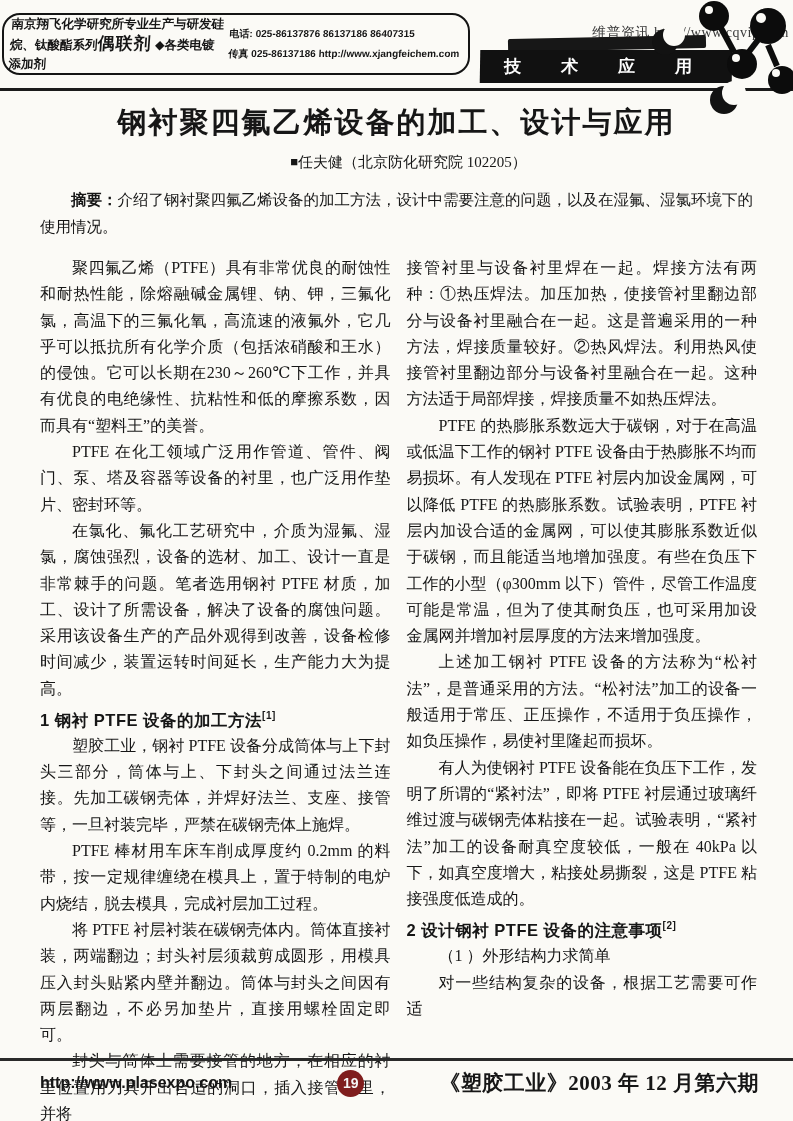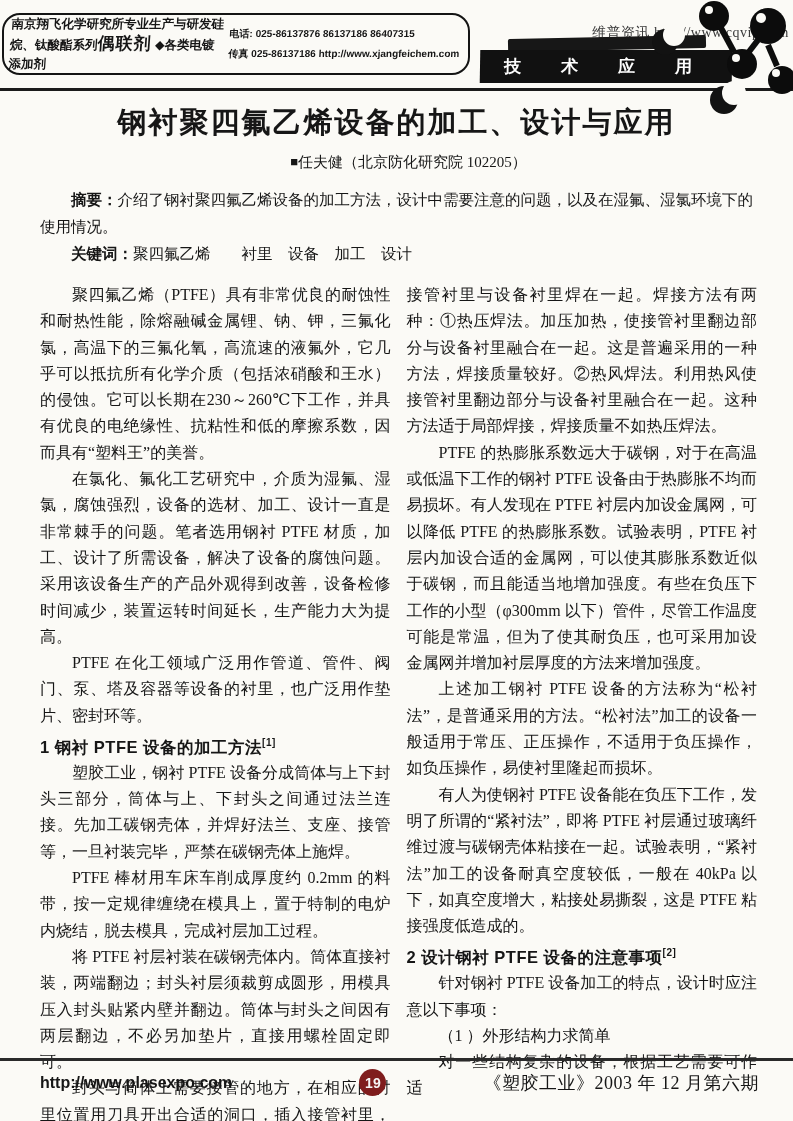--- a/index.html
+++ b/index.html
@@ -67,21 +67,21 @@
     display:flex;align-items:center;justify-content:space-between;
     margin:8px 34px 0 40px;
   }
   .footer-url{font-family:"Liberation Sans","DejaVu Sans",sans-serif;font-size:16px;font-weight:bold;}
   .page-circle{
     width:27px;height:27px;border-radius:50%;background:#7f1d1d;color:#f5f5f5;
     display:flex;align-items:center;justify-content:center;
     font-family:"Liberation Sans","DejaVu Sans",sans-serif;font-size:14px;font-weight:bold;
     margin-left:30px;
   }
-  .footer-journal{font-size:18px;font-weight:normal;letter-spacing:.5px;}
+  .footer-journal{font-size:21px;font-weight:bold;letter-spacing:.5px;}
 </style>
 </head>
 <body>
 
 <div class="header">
   <div class="watermark">维普资讯 http://www.cqvip.com</div>
 
   <div class="ad-box">
     <div class="ad-main"><span>南京翔飞化学研究所</span><span>专业生产与研发硅烷、钛酸酯系列</span><span class="product">偶联剂</span><span> ◆各类电镀添加剂</span></div>
     <div class="ad-contact">
@@ -113,41 +113,39 @@
     <circle cx="113" cy="93" r="12" fill="#fbfaf6"></circle>
   </svg>
 </div>
 
 <h1 class="title">钢衬聚四氟乙烯设备的加工、设计与应用</h1>
 
 <div class="author-line"><span class="author-marker">■</span><span>任夫健（北京防化研究院 102205）</span></div>
 
 <div class="abstract">
   <p><span class="lbl">摘要：</span><span>介绍了钢衬聚四氟乙烯设备的加工方法，设计中需要注意的问题，以及在湿氟、湿氯环境下的使用情况。</span></p>
-  <p><span class="lbl">关键词：</span><span>聚四氟乙烯　　衬里　设备　加工　设计</span></p>
 </div>
 
 <div class="columns">
   <div class="col">
     <p>聚四氟乙烯（PTFE）具有非常优良的耐蚀性和耐热性能，除熔融碱金属锂、钠、钾，三氟化氯，高温下的三氟化氧，高流速的液氟外，它几乎可以抵抗所有化学介质（包括浓硝酸和王水）的侵蚀。它可以长期在230～260℃下工作，并具有优良的电绝缘性、抗粘性和低的摩擦系数，因而具有“塑料王”的美誉。</p>
+    <p>PTFE 在化工领域广泛用作管道、管件、阀门、泵、塔及容器等设备的衬里，也广泛用作垫片、密封环等。</p>
     <p>在氯化、氟化工艺研究中，介质为湿氟、湿氯，腐蚀强烈，设备的选材、加工、设计一直是非常棘手的问题。笔者选用钢衬 PTFE 材质，加工、设计了所需设备，解决了设备的腐蚀问题。采用该设备生产的产品外观得到改善，设备检修时间减少，装置运转时间延长，生产能力大为提高。</p>
-    <p>PTFE 在化工领域广泛用作管道、管件、阀门、泵、塔及容器等设备的衬里，也广泛用作垫片、密封环等。</p>
     <h3><span>1 钢衬 PTFE 设备的加工方法</span><sup>[1]</sup></h3>
     <p>塑胶工业，钢衬 PTFE 设备分成筒体与上下封头三部分，筒体与上、下封头之间通过法兰连接。先加工碳钢壳体，并焊好法兰、支座、接管等，一旦衬装完毕，严禁在碳钢壳体上施焊。</p>
     <p>PTFE 棒材用车床车削成厚度约 0.2mm 的料带，按一定规律缠绕在模具上，置于特制的电炉内烧结，脱去模具，完成衬层加工过程。</p>
     <p>将 PTFE 衬层衬装在碳钢壳体内。筒体直接衬装，两端翻边；封头衬层须裁剪成圆形，用模具压入封头贴紧内壁并翻边。筒体与封头之间因有两层翻边，不必另加垫片，直接用螺栓固定即可。</p>
     <p>封头与筒体上需要接管的地方，在相应的衬里位置用刀具开出合适的洞口，插入接管衬里，并将</p>
   </div>
   <div class="col">
     <p class="noindent">接管衬里与设备衬里焊在一起。焊接方法有两种：①热压焊法。加压加热，使接管衬里翻边部分与设备衬里融合在一起。这是普遍采用的一种方法，焊接质量较好。②热风焊法。利用热风使接管衬里翻边部分与设备衬里融合在一起。这种方法适于局部焊接，焊接质量不如热压焊法。</p>
     <p>PTFE 的热膨胀系数远大于碳钢，对于在高温或低温下工作的钢衬 PTFE 设备由于热膨胀不均而易损坏。有人发现在 PTFE 衬层内加设金属网，可以降低 PTFE 的热膨胀系数。试验表明，PTFE 衬层内加设合适的金属网，可以使其膨胀系数近似于碳钢，而且能适当地增加强度。有些在负压下工作的小型（φ300mm 以下）管件，尽管工作温度可能是常温，但为了使其耐负压，也可采用加设金属网并增加衬层厚度的方法来增加强度。</p>
     <p>上述加工钢衬 PTFE 设备的方法称为“松衬法”，是普通采用的方法。“松衬法”加工的设备一般适用于常压、正压操作，不适用于负压操作，如负压操作，易使衬里隆起而损坏。</p>
     <p>有人为使钢衬 PTFE 设备能在负压下工作，发明了所谓的“紧衬法”，即将 PTFE 衬层通过玻璃纤维过渡与碳钢壳体粘接在一起。试验表明，“紧衬法”加工的设备耐真空度较低，一般在 40kPa 以下，如真空度增大，粘接处易撕裂，这是 PTFE 粘接强度低造成的。</p>
     <h3><span>2 设计钢衬 PTFE 设备的注意事项</span><sup>[2]</sup></h3>
-    <p>针对钢衬 PTFE 设备加工的特点，设计时应注意以下事项：</p>
     <p>（1 ）外形结构力求简单</p>
     <p>对一些结构复杂的设备，根据工艺需要可作适</p>
   </div>
 </div>
 
 <div class="footer">
   <div class="footer-inner">
     <span class="footer-url">http://www.plasexpo.com</span>
     <span class="page-circle">19</span>
     <span class="footer-journal">《塑胶工业》2003 年 12 月第六期</span>

